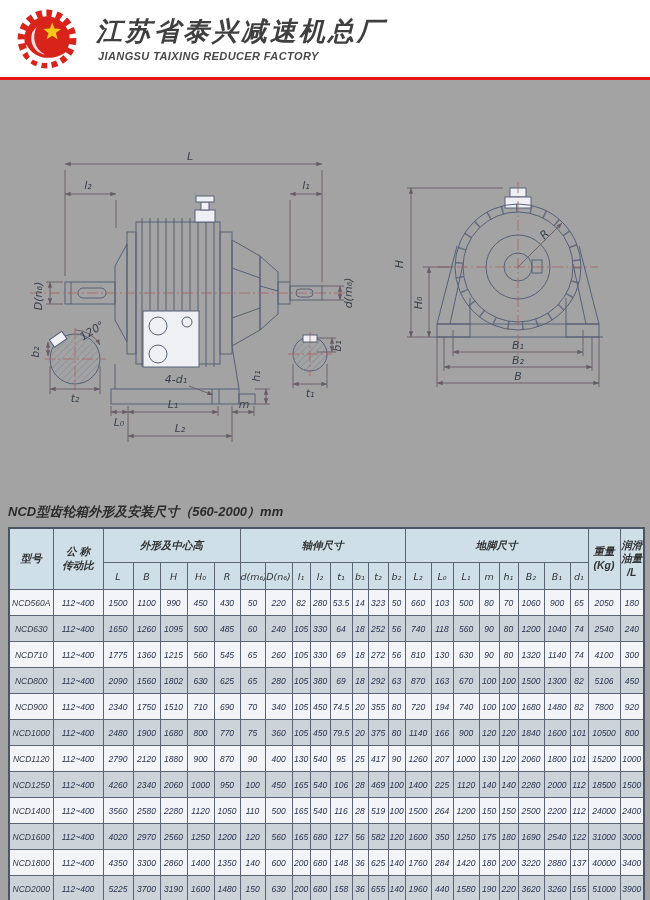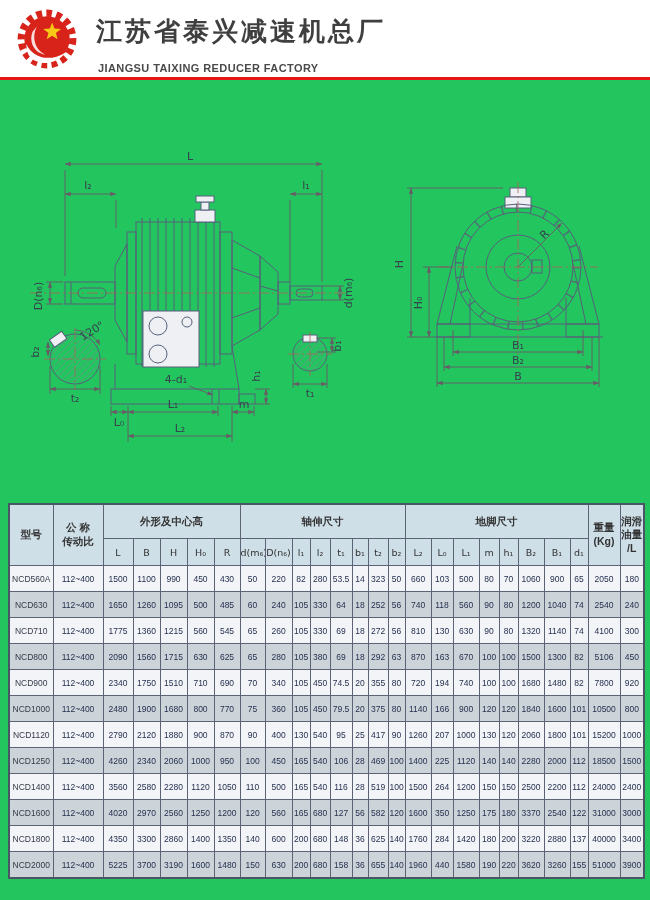--- a/index.html
+++ b/index.html
@@ -1,20 +1,20 @@
 <!DOCTYPE html>
 <html><head>
 <meta charset="utf-8">
 <style>
   html,body{margin:0;padding:0;background:#ffffff;}
-  .page{position:relative;width:650px;height:900px;overflow:hidden;background:#22c55e;font-family:"Liberation Sans",sans-serif;}
+  .page{position:relative;width:650px;height:900px;overflow:hidden;background:#a3a3a3;font-family:"Liberation Sans",sans-serif;font-style:italic;}
   .header{position:absolute;top:0;left:0;width:650px;height:77px;background:#ffffff;}
   .logo{position:absolute;left:14px;top:6px;width:66px;height:66px;}
   .company-cn{position:absolute;left:96px;top:14px;font-size:26px;font-weight:bold;color:#3f3f3f;letter-spacing:3px;white-space:nowrap;}
-  .company-en{position:absolute;left:98px;top:50px;font-size:11px;font-weight:bold;color:#4a4a4a;letter-spacing:.4px;white-space:nowrap;margin-top:12px;}
+  .company-en{position:absolute;left:98px;top:50px;font-size:11px;font-weight:bold;color:#4a4a4a;letter-spacing:.4px;white-space:nowrap;}
   .red-rule{position:absolute;top:77px;left:0;width:650px;height:3px;background:#e81515;}
   .drawing-area{position:absolute;top:80px;left:0;width:650px;height:424px;}
   svg text{font-family:"DejaVu Sans",sans-serif;font-size:11px;fill:#39414f;}
   .geo{stroke:#56607a;stroke-width:1;fill:none;}
   .geo .fillc{fill:#eef0f4;}
   .dim{stroke:#6a5a68;stroke-width:.9;fill:none;}
   .dim text{stroke:none;}
   .cl{stroke:#b06060;stroke-width:.8;stroke-dasharray:11 3 2 3;fill:none;}
   .table-section{position:absolute;top:503px;left:8px;width:635px;}
   .table-title{font-size:13px;font-weight:bold;color:#2b2b2b;margin:0 0 6px 0;}
@@ -248,20 +248,21 @@
         <text x="125" y="224" text-anchor="middle">B₂</text>
         <line x1="44" y1="197" x2="44" y2="247"></line>
           <line x1="206" y1="197" x2="206" y2="247"></line>
         <line x1="44" y1="243" x2="206" y2="243" marker-start="url(#ar2)" marker-end="url(#ar2)"></line>
         <text x="125" y="240" text-anchor="middle">B</text>
       </g>
     </svg>
   </div>
 
   <div class="table-section">
+    <div class="table-title">NCD型齿轮箱外形及安装尺寸（560-2000）mm</div>
     <table>
       <colgroup>
           <col style="width: 44px;">
           <col style="width: 50px;">
           <col style="width: 30px;">
           <col style="width: 27px;">
           <col style="width: 27px;">
           <col style="width: 27px;">
           <col style="width: 26px;">
           <col style="width: 25px;">
@@ -401,21 +402,21 @@
             <td>1140</td>
             <td>74</td>
             <td>4100</td>
             <td>300</td>
           </tr>
           <tr class="band-b">
             <td class="model">NCD800</td>
             <td>112~400</td>
             <td>2090</td>
             <td>1560</td>
-            <td>1715</td>
+            <td>1802</td>
             <td>630</td>
             <td>625</td>
             <td>65</td>
             <td>280</td>
             <td>105</td>
             <td>380</td>
             <td>69</td>
             <td>18</td>
             <td>292</td>
             <td>63</td>
@@ -579,21 +580,21 @@
             <td>680</td>
             <td>127</td>
             <td>56</td>
             <td>582</td>
             <td>120</td>
             <td>1600</td>
             <td>350</td>
             <td>1250</td>
             <td>175</td>
             <td>180</td>
-            <td>3370</td>
+            <td>1690</td>
             <td>2540</td>
             <td>122</td>
             <td>31000</td>
             <td>3000</td>
           </tr>
           <tr class="band-a">
             <td class="model">NCD1800</td>
             <td>112~400</td>
             <td>4350</td>
             <td>3300</td>

